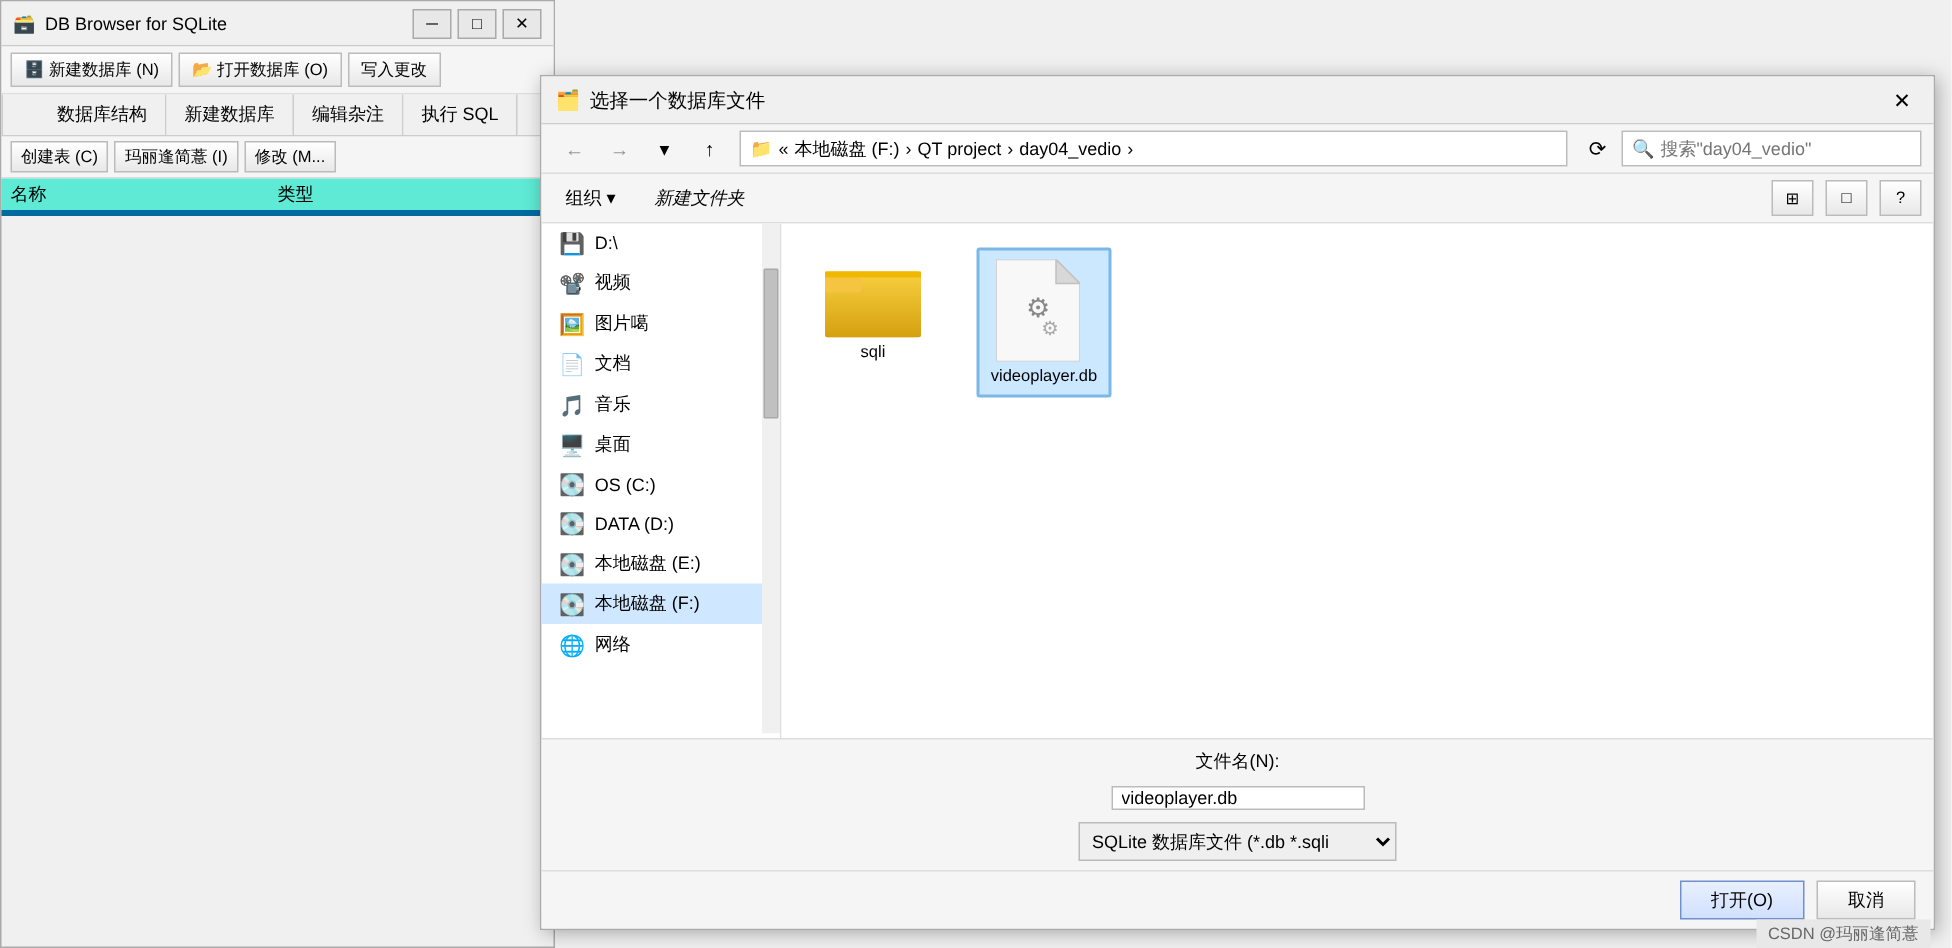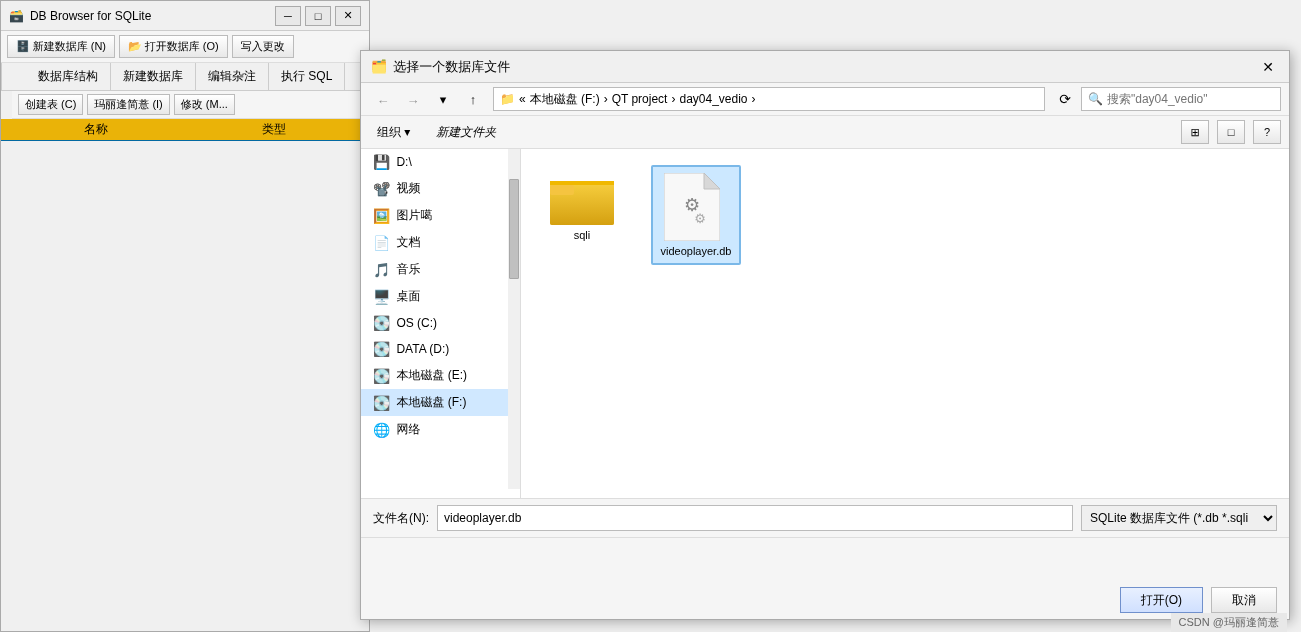--- a/index.html
+++ b/index.html
@@ -73,37 +73,35 @@
     }
     .db-tab:first-child { border-left: 1px solid #ccc; padding-left: 36px; }
 
     .db-sub-toolbar {
       display: flex;
       align-items: center;
       padding: 3px 6px;
       background: #f5f5f5;
       border-bottom: 1px solid #ddd;
       gap: 4px;
-      margin-left: 11px;
     }
     .db-sub-btn {
       display: flex; align-items: center; gap: 2px;
       padding: 2px 6px;
       border: 1px solid #bbb;
       background: linear-gradient(to bottom, #fff, #e8e8e8);
       cursor: pointer;
       font-size: 11px;
     }
 
     .db-table-header {
       display: flex;
-      background: #eab308;
-      border-bottom: 1px solid #0369a1;
+      background: #5eead4;
+      border-bottom: 4px solid #0369a1;
       padding: 2px 6px;
-      text-align: center;
     }
     .db-table-header span { font-size: 12px; flex: 1; }
 
     
     .dialog-overlay {
       position: absolute;
       top: 50px; left: 360px;
       width: 930px;
       height: 570px;
       background: #fff;
@@ -299,57 +297,58 @@
     .file-item.selected .file-label { color: #000; }
 
     
     .dialog-bottom {
       display: flex;
       align-items: center;
       padding: 6px 12px;
       background: #f5f5f5;
       border-top: 1px solid #ddd;
       gap: 8px;
+      flex-direction: column;
     }
     .filename-label {
       font-size: 12px;
       white-space: nowrap;
     }
     .filename-input {
       flex: 1;
       height: 26px;
       border: 1px solid #bbb;
       padding: 0 6px;
       font-size: 12px;
     }
     .filetype-select {
       height: 26px;
       border: 1px solid #bbb;
       padding: 0 4px;
       font-size: 12px;
-      width: 196px;
+      width: 212px;
     }
 
     .dialog-buttons {
       display: flex;
       align-items: center;
       justify-content: flex-end;
       padding: 6px 12px;
       background: #f5f5f5;
       border-top: 1px solid #ddd;
       gap: 8px;
     }
     .action-btn {
       padding: 4px 20px;
       height: 26px;
       border: 1px solid #bbb;
       background: linear-gradient(to bottom, #fff, #e8e8e8);
       cursor: pointer;
       font-size: 12px;
-      display: flex; align-items: center; justify-content: center; margin-top: 43px;
+      display: flex; align-items: center; justify-content: center;
     }
     .action-btn.primary {
       background: linear-gradient(to bottom, #e8f0ff, #d0e0ff);
       border-color: #7090cc;
     }
 
     
     .csdn-bar {
       position: absolute;
       bottom: 0; right: 14px;

